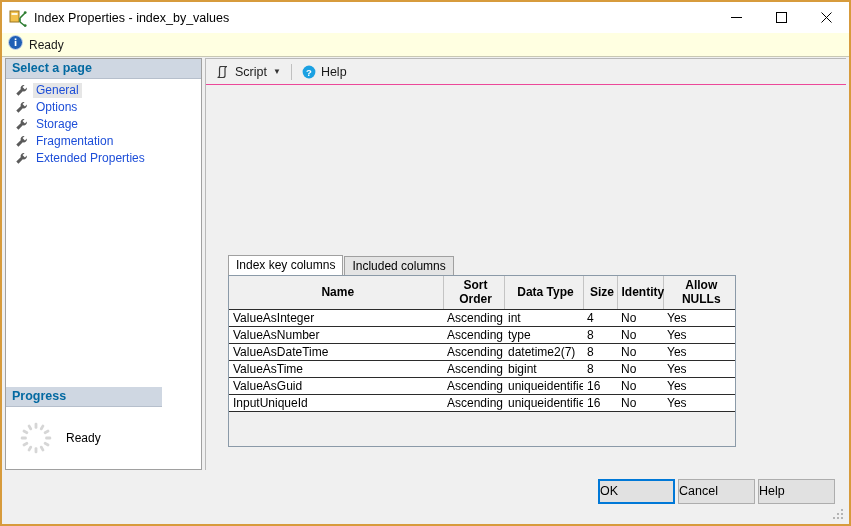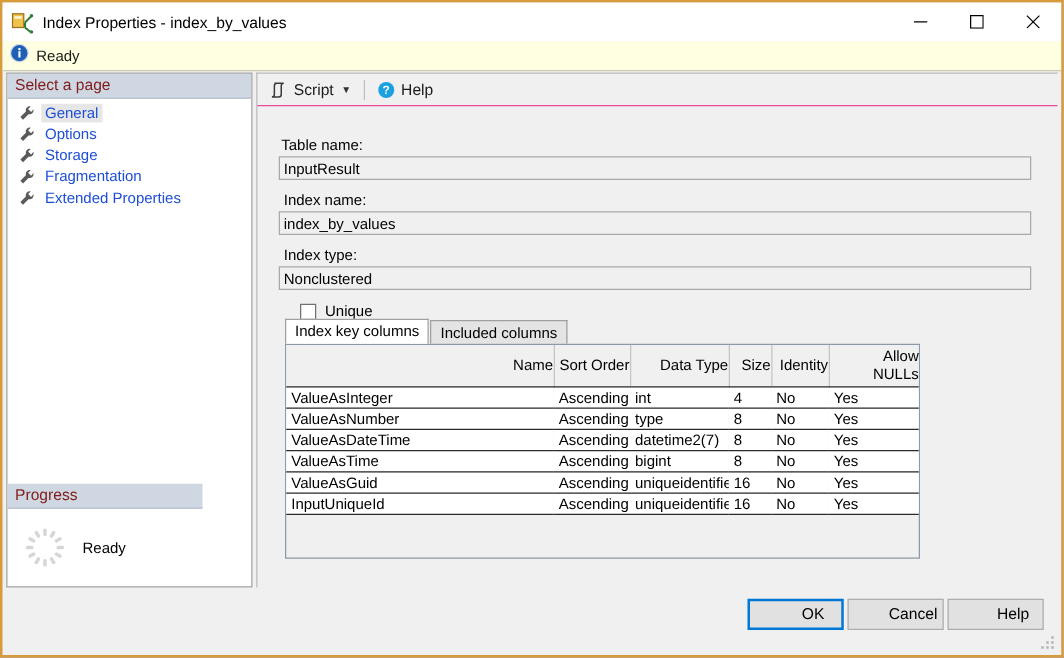--- a/index.html
+++ b/index.html
@@ -53,21 +53,21 @@
   
   #leftpanel {
     position: absolute; left: 3px; top: 56px;
     width: 197px; height: 412px;
     background: #ffffff;
     border: 1px solid #a0a0a0;
     overflow: hidden;
   }
   .panel-header {
     background: #cfd7e2;
-    font-size: 12.5px; font-weight: normal; color: #7f1d1d;
+    font-size: 12.5px; font-weight: bold; color: #0369a1;
     padding: 2px 0 3px 6px;
     border-bottom: 1px solid #b6bfcc;
   }
   #pagelist { padding-top: 3px; }
   .page-item {
     display: flex; align-items: center;
     height: 16px; padding-left: 9px; margin-bottom: 1px;
     font-size: 12px; color: #1d4ed8;
   }
   .page-item .plabel { padding: 0 3px; line-height: 15px; }
@@ -135,22 +135,22 @@
 
   
   #gridwrap {
     position: absolute; left: 22px; top: 216px;
     width: 508px; height: 172px;
     border: 1px solid #8b9aa8;
     background: #f0f0f0;
   }
   table#grid { border-collapse: collapse; width: 100%; table-layout: fixed; }
   #grid th {
-    background: #f0f0f0; font-weight: normal; font-size: 12px; color: #000;
-    text-align: right; padding: 2px 0 3px 4px;
+    background: #f0f0f0; font-weight: bold; font-size: 12px; color: #000;
+    text-align: center; padding: 2px 0 3px 4px;
     border-right: 1px solid #c4c4c4;
     border-bottom: 1px solid #2b2b2b;
     height: 18px;
   }
   #grid th:last-child { border-right: none; }
   #grid td {
     background: #ffffff; font-size: 12px; color: #000;
     padding: 1px 0 1px 4px; height: 16px;
     border-bottom: 1px solid #2b2b2b;
     white-space: nowrap; overflow: hidden;
@@ -160,21 +160,21 @@
   .c-type { width: 79px; }
   .c-size { width: 34px; }
   .c-ident { width: 46px; }
   .c-null { width: 72px; }
 
   
   #bottombar { position: absolute; left: 0; bottom: 0; width: 847px; height: 54px; }
   .bbtn {
     position: absolute; top: 9px; width: 77px; height: 25px;
     background: #e1e1e1; border: 1px solid #adadad;
-    font-size: 12.5px; color: #000; text-align: center; line-height: 23px; padding-left: 28px;
+    font-size: 12.5px; color: #000; line-height: 23px;
   }
   .bbtn.focused { border: 2px solid #0078d7; line-height: 21px; }
   #btn-ok { left: 596px; }
   #btn-cancel { left: 676px; }
   #btn-help { left: 756px; }
   #grip { position: absolute; right: 4px; bottom: 3px; width: 14px; height: 14px; }
   .gdot { position: absolute; width: 2px; height: 2px; background: #b4b4b4; }
 </style>
 </head>
 <body>
@@ -317,36 +317,20 @@
         <span style="margin-right:5px;display:flex;">
           <svg width="14" height="14" viewBox="0 0 14 14">
             <circle cx="7" cy="7" r="6.4" fill="#1ba1e2"></circle>
             <text x="7" y="10.6" font-family="Liberation Sans, sans-serif" font-size="9.5" font-weight="bold" fill="#fff" text-anchor="middle">?</text>
           </svg>
         </span>
         <span>Help</span>
       </div>
     </div>
 
-    <div id="form">
-      <div style="height:23px"></div>
-      <div class="fld-label">Table name:</div>
-      <div class="fld-input">InputResult</div>
-      <div class="fld-gap"></div>
-      <div class="fld-label indent">Index name:</div>
-      <div class="fld-input">index_by_values</div>
-      <div class="fld-gap"></div>
-      <div class="fld-label indent">Index type:</div>
-      <div class="fld-input">Nonclustered</div>
-
-      <div id="unique-row">
-        <span id="unique-box"></span>
-        <span id="unique-label">Unique</span>
-      </div>
-    </div>
 
     <div id="tabstrip">
       <div class="tab active">Index key columns</div>
       <div class="tab">Included columns</div>
     </div>
 
     <div id="gridwrap">
       <table id="grid">
         <thead>
           <tr>

